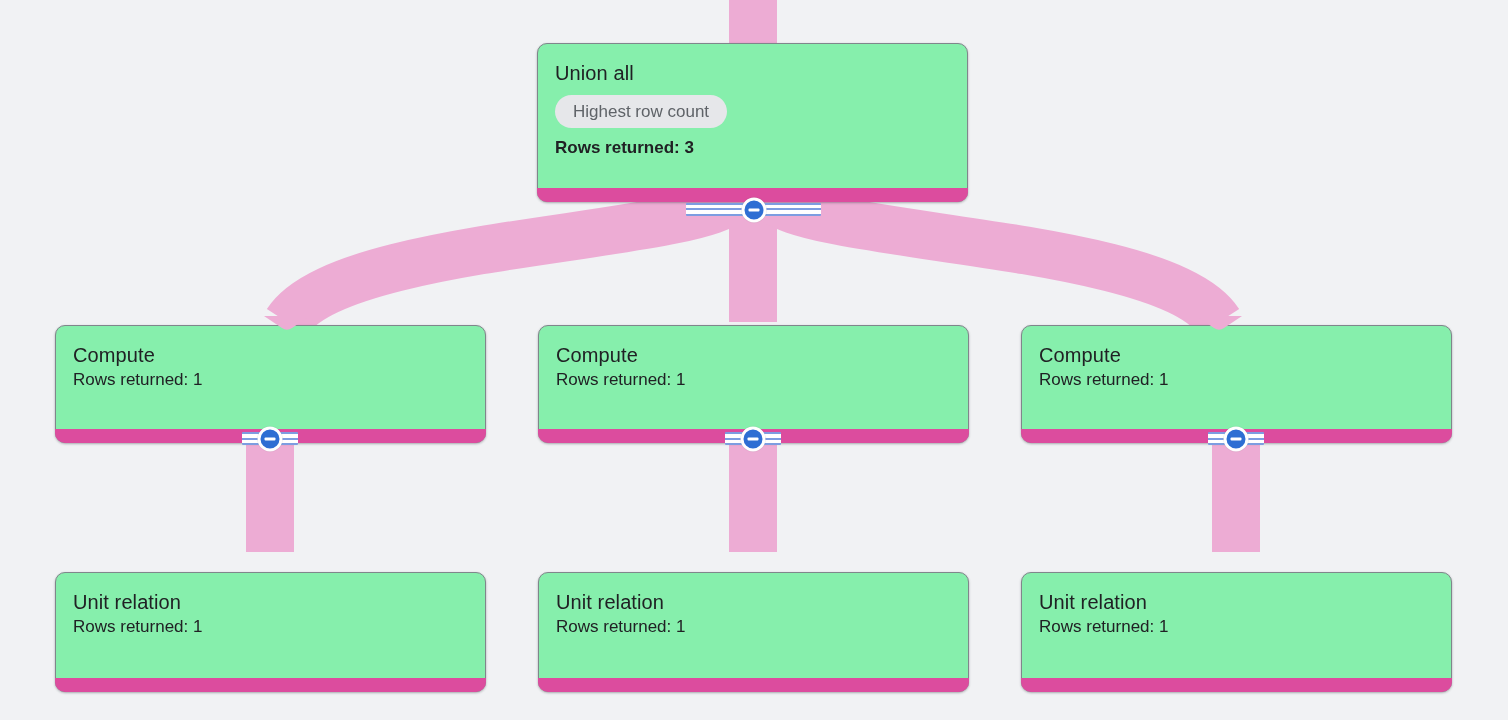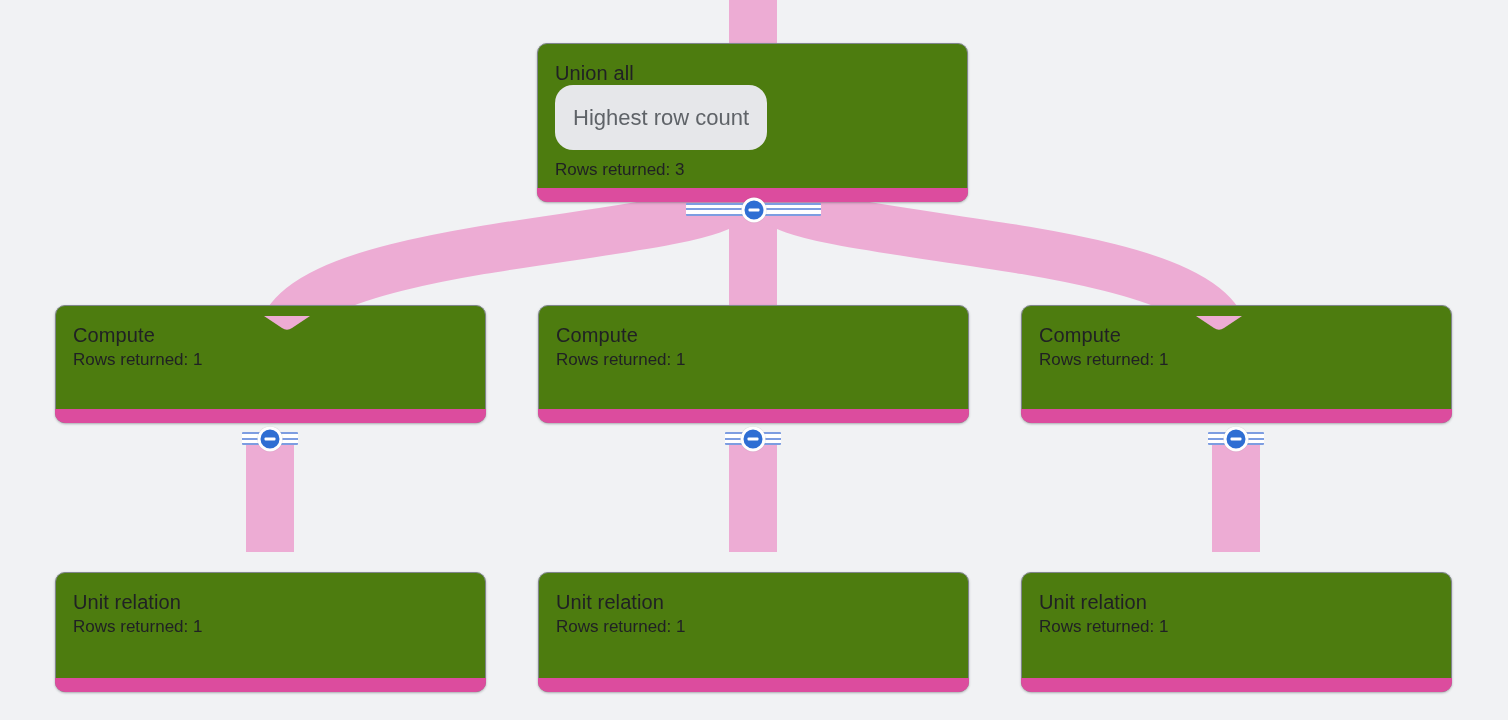--- a/index.html
+++ b/index.html
@@ -26,48 +26,49 @@
 
   svg.layer { position:absolute; left:0; top:0; width:1508px; height:720px; }
   #edges { z-index:1; }
   #tips  { z-index:3; pointer-events:none; }
   #edges path { stroke: var(--edge-pink); stroke-width:48; fill:none; }
   #tips path { fill: var(--edge-pink); }
 
   .node {
     position:absolute; z-index:2;
     width:431px;
-    background:#4d7c0f;
+    background:#86efac;
     border:1px solid var(--node-border);
     border-radius:10px;
     box-shadow:0 1px 2px rgba(60,64,67,.28), 0 1px 3px rgba(60,64,67,.15);
     padding:17px 18px 0 17px;
     cursor:pointer;
   }
   .node-union    { left:537px; top:43px;  height:159px; }
-  .node-row2     { top:305px; height:118px; }
+  .node-row2     { top:325px; height:118px; }
   .node-row3     { top:572px; height:120px; }
   .col-left      { left:55px; }
   .col-mid       { left:538px; }
   .col-right     { left:1021px; }
 
   .node-title {
     font-size:20px; font-weight:500; color:var(--title-text);
     line-height:24px; letter-spacing:.1px;
   }
   .node-rows {
     font-size:17px; font-weight:400; color:var(--body-text);
     line-height:21px; margin-top:2px;
   }
-  .node-union .node-rows { margin-top:9px; }
+  .node-union .node-rows { margin-top:9px;font-weight:bold; }
   .badge {
     display:inline-block;
     background:var(--badge-bg); color:var(--badge-text);
-    font-size:22px; line-height:17px;
-    padding:24px 18px; border-radius:18px;
+    font-size:17px; line-height:17px;
+    padding:8px 18px; border-radius:18px;
+    margin-top:10px;
   }
   .node-bar {
     position:absolute; left:-1px; right:-1px; bottom:-1px; height:14px;
     background:var(--node-bar);
     border-radius:0 0 10px 10px;
   }
 
   .connector { position:absolute; z-index:4; height:13px; }
   .connector-union   { left:686px;  top:203px; width:135px; }
   .connector-c-left  { left:242px;  top:432px; width:56px; }

